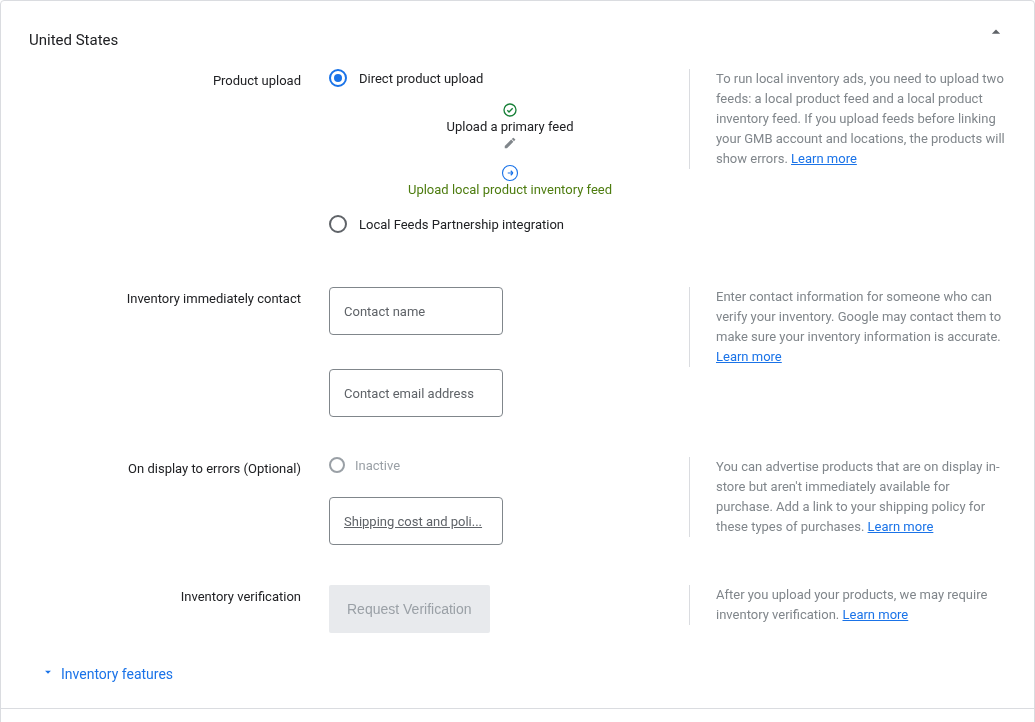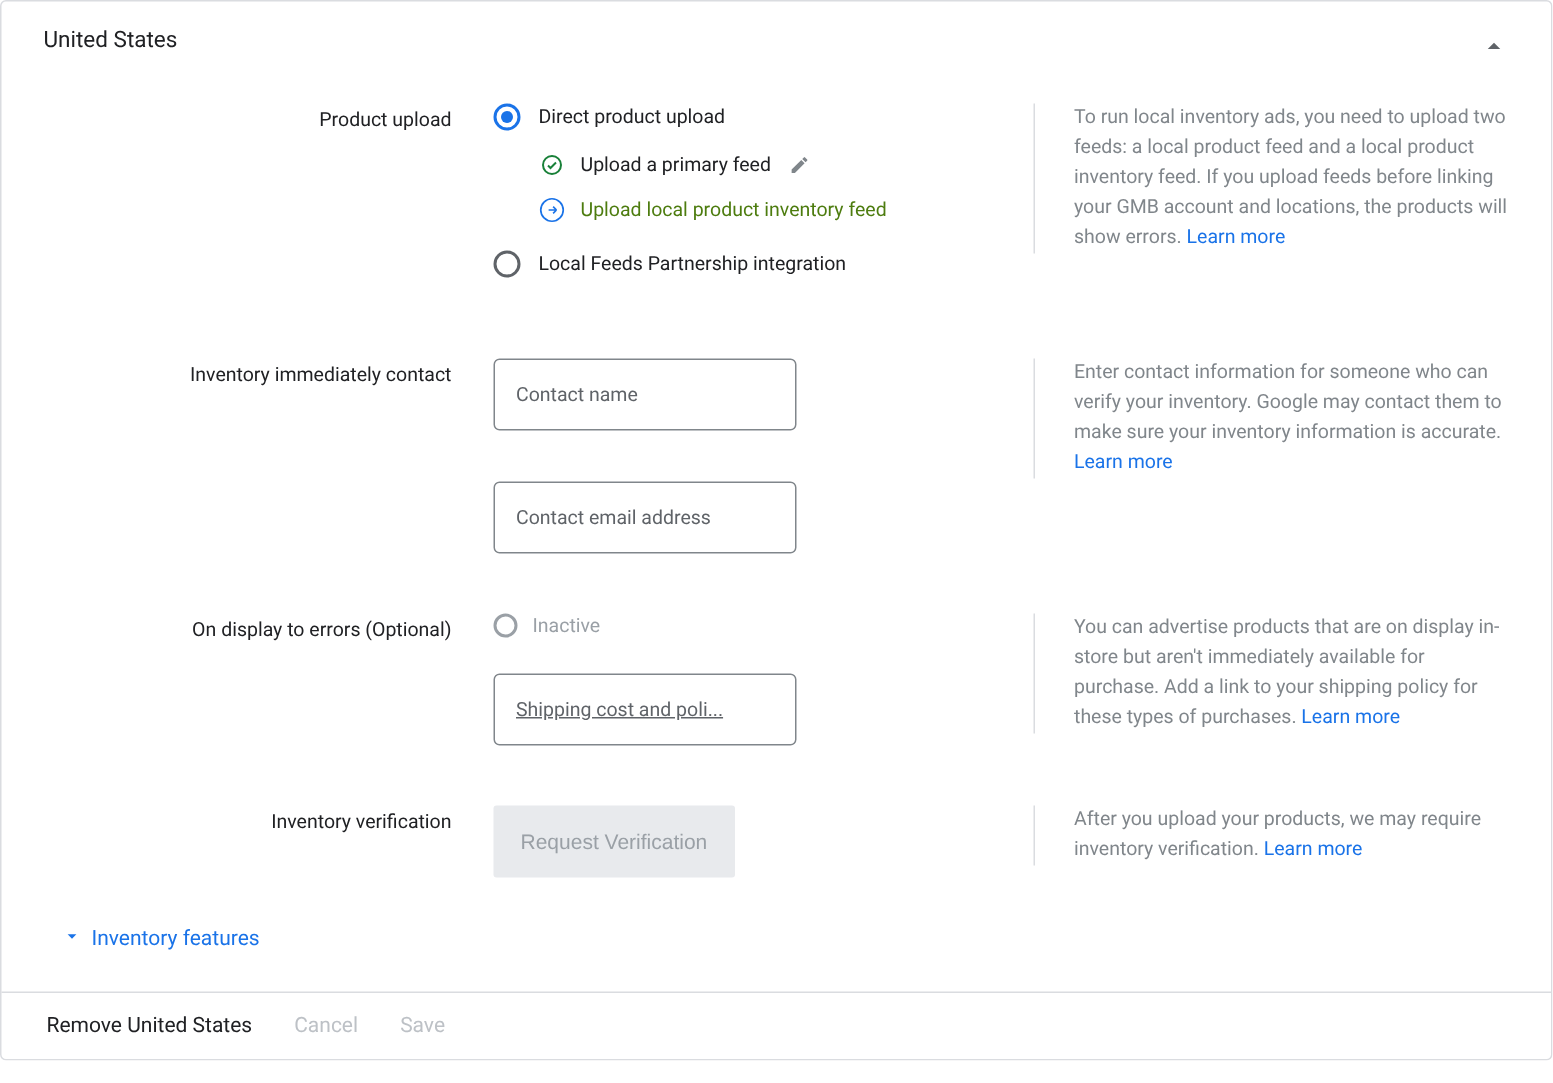--- a/index.html
+++ b/index.html
@@ -12,21 +12,21 @@
   }
   .card {
     width: 1035px;
     border: 1px solid #dadce0;
     border-radius: 4px;
     margin: 0;
     background: #fff;
   }
   .card-header {
     display: flex;
-    align-items: flex-start;
+    align-items: flex-end;
     justify-content: space-between;
     padding: 16px 22px 8px 28px;
   }
   .card-title {
     font-size: 15px;
     color: #202124;
   }
   .chevron-btn {
     width: 32px; height: 32px;
     display:flex; align-items:center; justify-content:center;
@@ -59,20 +59,21 @@
   .row-help {
     flex: 1;
     border-left: 1px solid #dadce0;
     padding-left: 26px;
     color: #80868b;
     font-size: 13px;
     line-height: 20px;
   }
   .row-help a, .learnmore {
     color: #1a73e8;
+    text-decoration: underline;
     cursor: pointer;
   }
   .radio-item {
     display: flex;
     align-items: center;
     gap: 12px;
     margin-bottom: 14px;
     cursor: pointer;
     font-size: 13px;
   }
@@ -93,35 +94,35 @@
   .radio-unselected {
     border: 2px solid #5f6368;
   }
   .sub-items {
     padding-left: 30px;
     margin-bottom: 18px;
   }
   .sub-item {
     display: flex;
     align-items: center;
-    gap: 10px;
     margin-bottom: 12px;
     font-size: 13px;
+    flex-direction: column;
   }
   .sub-item .icon {
     width: 18px; height: 18px;
     display:flex; align-items:center; justify-content:center;
     flex:0 0 18px;
   }
   .check-icon svg { width:16px; height:16px; }
   .arrow-icon svg { width:18px; height:18px; }
   .pencil-icon svg { width:14px; height:14px; fill:#80868b; }
   .link-text { color:#4d7c0f; cursor:pointer; }
   .input-box {
-    width: 202px;
+    width: 174px;
     height: 48px;
     border: 1px solid #80868b;
     border-radius: 4px;
     padding: 0 14px;
     display: flex;
     align-items: center;
     color: #5f6368;
     font-size: 13px;
     margin-bottom: 34px;
     cursor: text;

